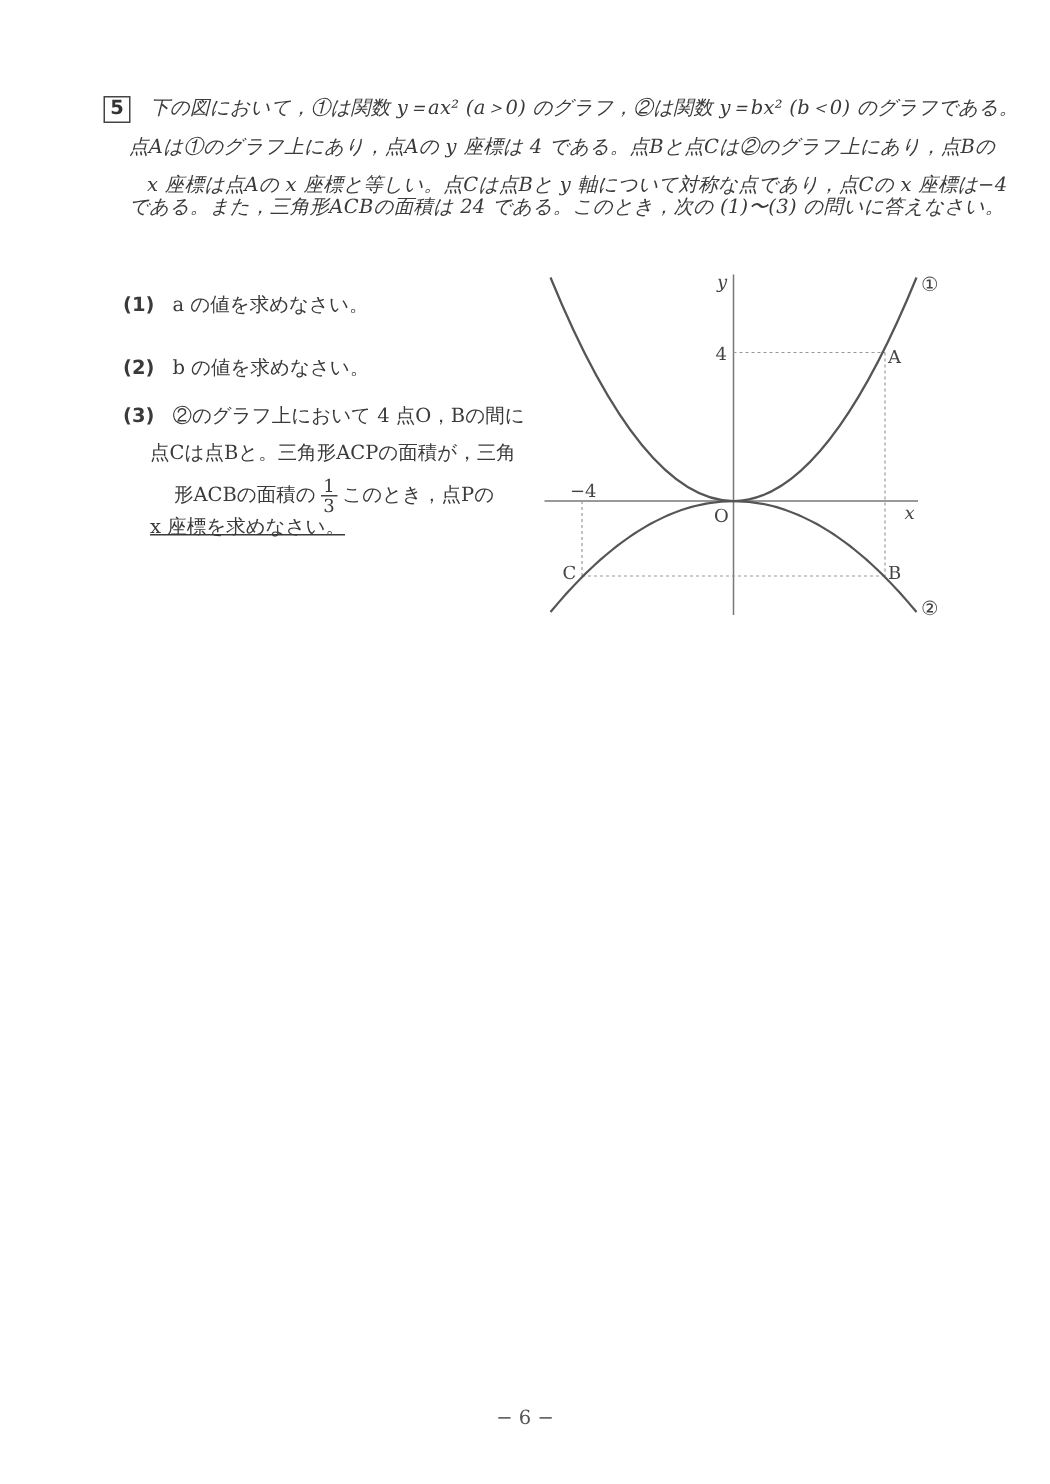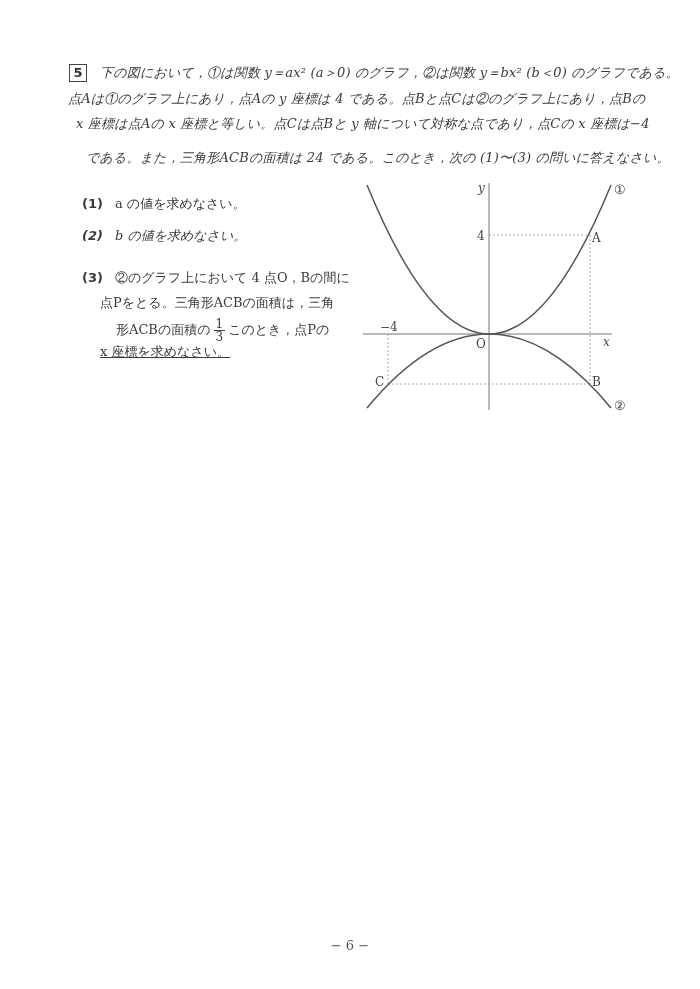--- a/index.html
+++ b/index.html
@@ -22,34 +22,34 @@
   .frac .num { border-bottom: 1px solid #444; padding: 0 2px; }
   .page-num { position: absolute; left: 0; width: 700px; top: 938px; text-align: center; font-size: 13px; color: #555; }
   svg.graph { position: absolute; left: 355px; top: 170px; }
   svg text { font-family: "DejaVu Serif", "Liberation Serif", serif; fill: #444; }
 </style>
 </head>
 <body>
 
 <div class="qnum-box">5</div>
 <div class="line" style="left:100px; top:65px;">下の図において，①は関数 y＝ax² (a＞0) のグラフ，②は関数 y＝bx² (b＜0) のグラフである。</div>
-<div class="line" style="left:68px; top:91px;">点Aは①のグラフ上にあり，点Aの y 座標は 4 である。点Bと点Cは②のグラフ上にあり，点Bの</div>
-<div class="line" style="left:76px; top:116px;">x 座標は点Aの x 座標と等しい。点Cは点Bと y 軸について対称な点であり，点Cの x 座標は−4</div>
-<div class="line" style="left:86px; top:150px;">である。また，三角形ACBの面積は 24 である。このとき，次の (1)〜(3) の問いに答えなさい。</div>
+<div class="line" style="left:86px; top:91px;">点Aは①のグラフ上にあり，点Aの y 座標は 4 である。点Bと点Cは②のグラフ上にあり，点Bの</div>
+<div class="line" style="left:98px; top:116px;">x 座標は点Aの x 座標と等しい。点Cは点Bと y 軸について対称な点であり，点Cの x 座標は−4</div>
+<div class="line" style="left:86px; top:131px;">である。また，三角形ACBの面積は 24 である。このとき，次の (1)〜(3) の問いに答えなさい。</div>
 
 <div class="sub" style="left:82px; top:196px;">
   <span class="sub-num">(1)</span><span>a の値を求めなさい。</span>
 </div>
-<div class="sub" style="left:82px; top:228px;font-style:italic;">
+<div class="sub" style="left:82px; top:238px;">
   <span class="sub-num">(2)</span><span>b の値を求めなさい。</span>
 </div>
 <div class="sub" style="left:82px; top:270px;">
   <span class="sub-num">(3)</span><span>②のグラフ上において 4 点O，Bの間に</span>
 </div>
-<div class="sub" style="left:100px; top:295px;">点Pをとる。三角形ACBの面積は，三角</div>
+<div class="sub" style="left:100px; top:295px;">点Cは点Bと。三角形ACPの面積が，三角</div>
 <div class="sub" style="left:116px; top:318px;">
   <span>形ACBの面積の</span><span class="frac"><span class="num">1</span><span>3</span></span><span>このとき，点Pの</span>
 </div>
 <div class="sub" style="left:100px; top:344px;text-decoration:underline;">x 座標を求めなさい。</div>
 
 <svg class="graph" width="290" height="250" viewBox="355 170 290 250">
 
   <line x1="363" y1="334" x2="612" y2="334" stroke="#777" stroke-width="1"></line>
   <line x1="489" y1="183" x2="489" y2="410" stroke="#777" stroke-width="1"></line>
 

